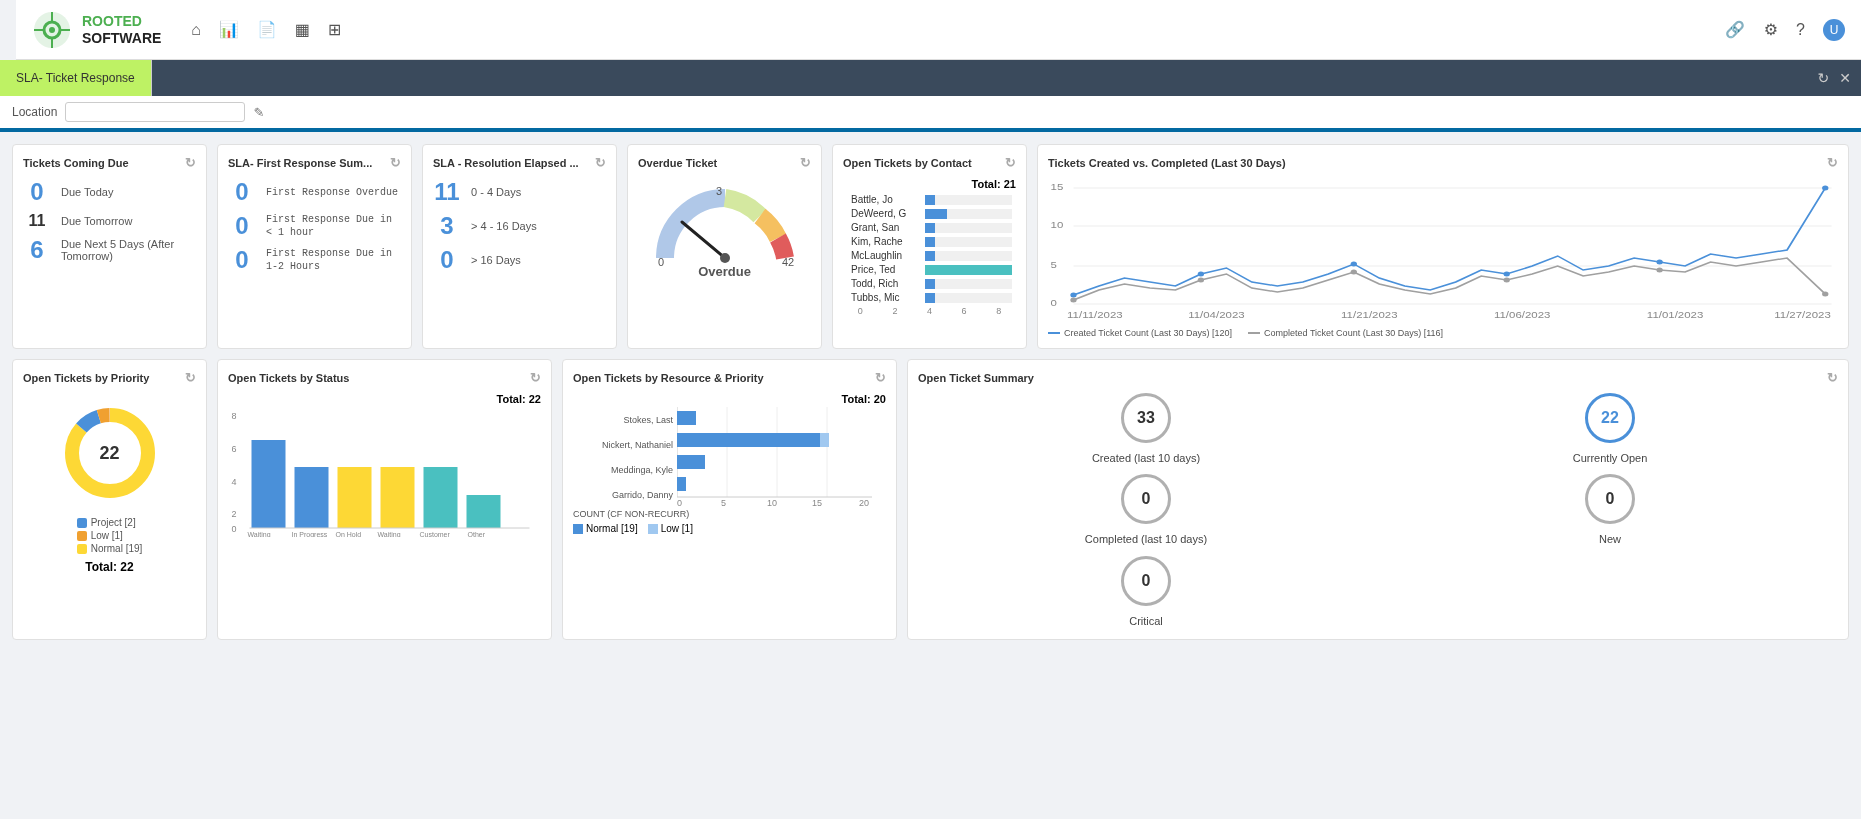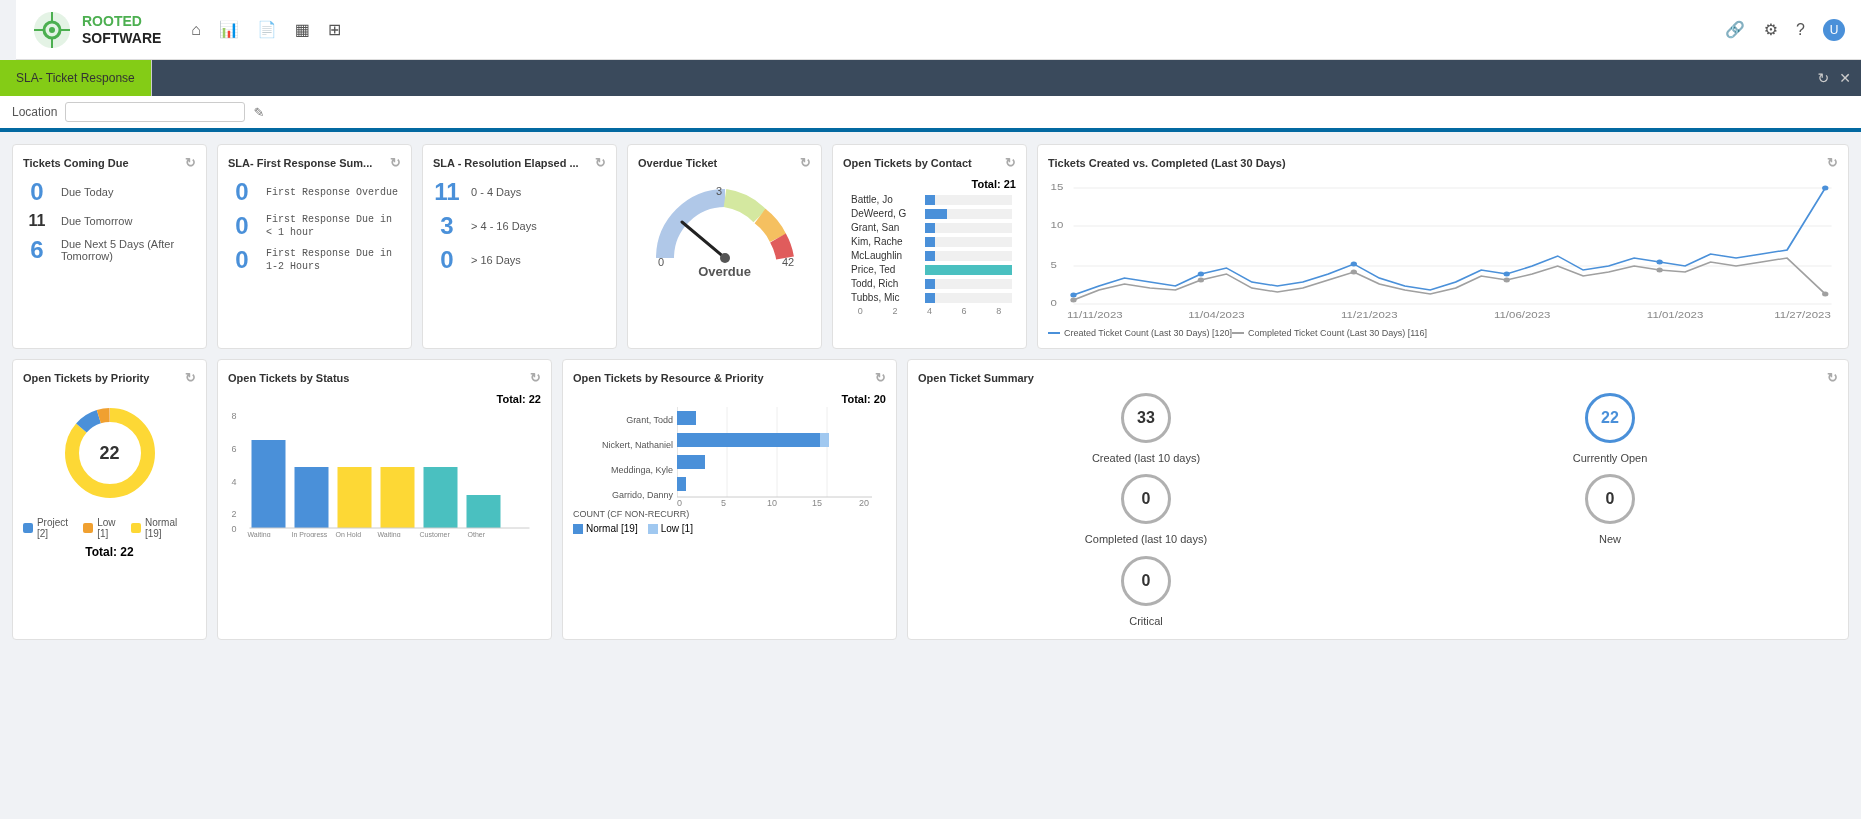--- a/index.html
+++ b/index.html
@@ -19,21 +19,21 @@
     .nav-icon { font-size: 16px; color: #555; cursor: pointer; }
     .header-right { display: flex; gap: 18px; align-items: center; }
     .header-right-icon { font-size: 16px; color: #555; cursor: pointer; }
 
     
     .tab-bar {
       background: #3a4a5c; display: flex; align-items: center;
       height: 36px; padding: 0 0; position: relative;
     }
     .tab {
-      background: #84cc16; border-right: 1px solid #ccc;
+      background: #bef264; border-right: 1px solid #ccc;
       padding: 0 16px; height: 36px; display: flex; align-items: center;
       font-size: 12px; color: #333; cursor: pointer; white-space: nowrap;
     }
     .tab-right { margin-left: auto; display: flex; align-items: center; padding-right: 10px; gap: 10px; color: #ccc; font-size: 14px; }
 
     
     .location-bar {
       background: #fff; border-bottom: 4px solid #0369a1;
       display: flex; align-items: center; padding: 6px 12px; gap: 8px;
     }
@@ -85,21 +85,21 @@
     .contact-row { display: flex; align-items: flex-end; margin-bottom: 3px; font-size: 10px; padding-left: 8px; }
     .contact-name { width: 70px; color: #333; white-space: nowrap; overflow: hidden; text-overflow: ellipsis; }
     .contact-bar-wrap { flex: 1; background: #f0f0f0; height: 10px; margin: 0 4px; }
     .contact-bar { height: 10px; background: #4a90d9; }
     .contact-bar.teal { background: #4ac0c0; }
 
     
     .priority-wrap { display: flex; flex-direction: column; align-items: center; }
     .donut-wrap { position: relative; width: 100px; height: 100px; margin: 10px auto; }
     .donut-center { position: absolute; top: 50%; left: 50%; transform: translate(-50%,-50%); font-size: 18px; font-weight: bold; color: #333; }
-    .priority-legend { font-size: 10px; color: #555; display: flex; flex-direction: row; gap: 2px; margin-top: 4px; }
+    .priority-legend { font-size: 10px; color: #555; display: flex; flex-direction: column; gap: 2px; margin-top: 4px; }
     .legend-item { display: flex; align-items: center; gap: 4px; }
     .legend-dot { width: 10px; height: 10px; border-radius: 2px; }
     .priority-total { font-size: 12px; font-weight: bold; text-align: center; margin-top: 6px; }
     .chart-total { font-size: 11px; font-weight: bold; text-align: right; margin-bottom: 2px; }
     .hbar-legend { display: flex; gap: 10px; font-size: 10px; margin-top: 4px; }
     .hbar-leg-item { display: flex; align-items: center; gap: 3px; }
     .hbar-leg-dot { width: 10px; height: 10px; }
 
     
     .summary-grid { display: grid; grid-template-columns: 1fr 1fr; gap: 8px; }
@@ -359,21 +359,21 @@
         <circle cx="480" cy="92" r="2.5" fill="#a0a0a0"></circle>
         <circle cx="610" cy="116" r="2.5" fill="#a0a0a0"></circle>
 
         <text x="15" y="140" class="axis-label">11/11/2023</text>
         <text x="110" y="140" class="axis-label">11/04/2023</text>
         <text x="230" y="140" class="axis-label">11/21/2023</text>
         <text x="350" y="140" class="axis-label">11/06/2023</text>
         <text x="470" y="140" class="axis-label">11/01/2023</text>
         <text x="570" y="140" class="axis-label">11/27/2023</text>
       </svg>
-      <div style="display:flex;font-size:9px;color:#555;margin-top:2px;">
+      <div style="display:flex;gap:16px;font-size:9px;color:#555;margin-top:2px;">
         <div style="display:flex;align-items:center;gap:4px;">
           <span style="display:inline-block;width:12px;height:2px;background:#4a90d9;"></span>
           <span>Created Ticket Count (Last 30 Days) [120]</span>
         </div>
         <div style="display:flex;align-items:center;gap:4px;">
           <span style="display:inline-block;width:12px;height:2px;background:#a0a0a0;"></span>
           <span>Completed Ticket Count (Last 30 Days) [116]</span>
         </div>
       </div>
     </div>
@@ -457,21 +457,21 @@
     </div>
 
     <div class="card">
       <div class="card-title">
         <span>Open Tickets by Resource &amp; Priority</span>
         <span class="card-title-icon">↻</span>
       </div>
       <div class="chart-total">Total:  20</div>
       <div style="display:flex;">
         <div style="display:flex;flex-direction:column;justify-content:space-around;font-size:9px;color:#555;margin-right:4px;width:100px;text-align:right;">
-          <span>Grant, Todd</span>
+          <span>Stokes, Last</span>
           <span>Nickert, Nathaniel</span>
           <span>Meddinga, Kyle</span>
           <span>Garrido, Danny</span>
         </div>
         <svg width="200" height="100" viewBox="0 0 200 100">
 
           <line x1="0" y1="0" x2="0" y2="90" stroke="#ccc" stroke-width="1"></line>
           <line x1="50" y1="0" x2="50" y2="90" stroke="#eee" stroke-width="1"></line>
           <line x1="100" y1="0" x2="100" y2="90" stroke="#eee" stroke-width="1"></line>
           <line x1="150" y1="0" x2="150" y2="90" stroke="#eee" stroke-width="1"></line>

